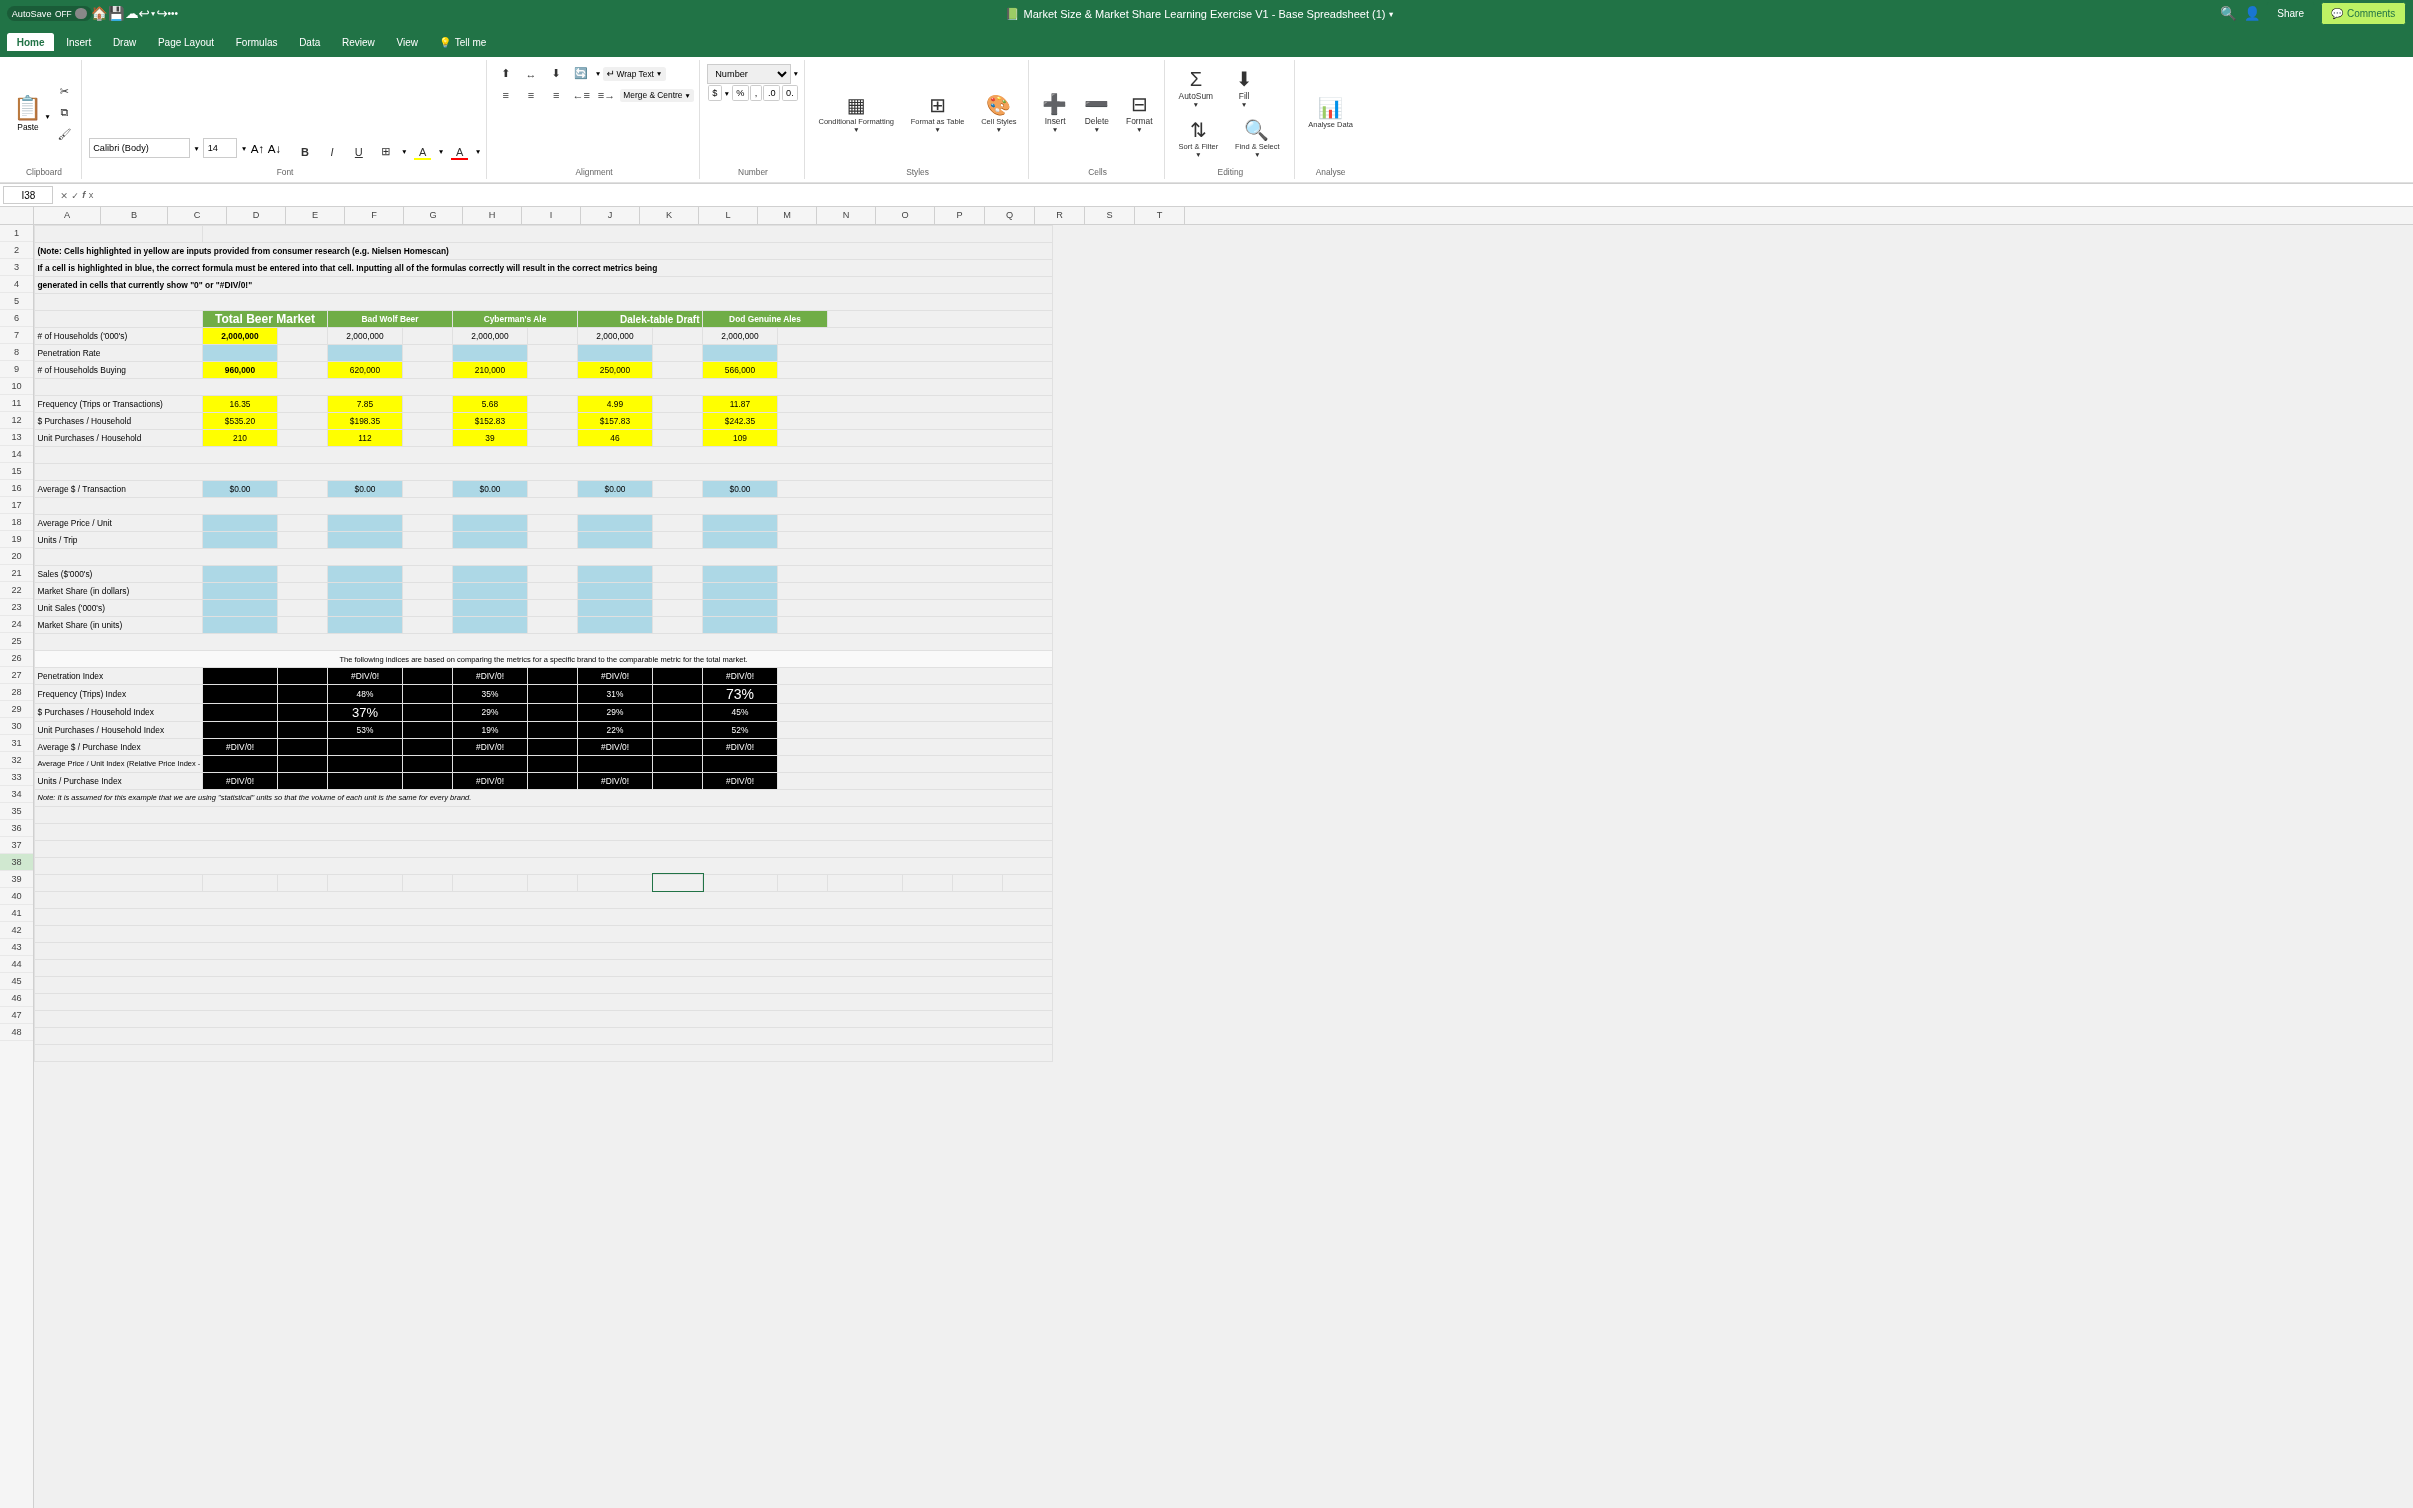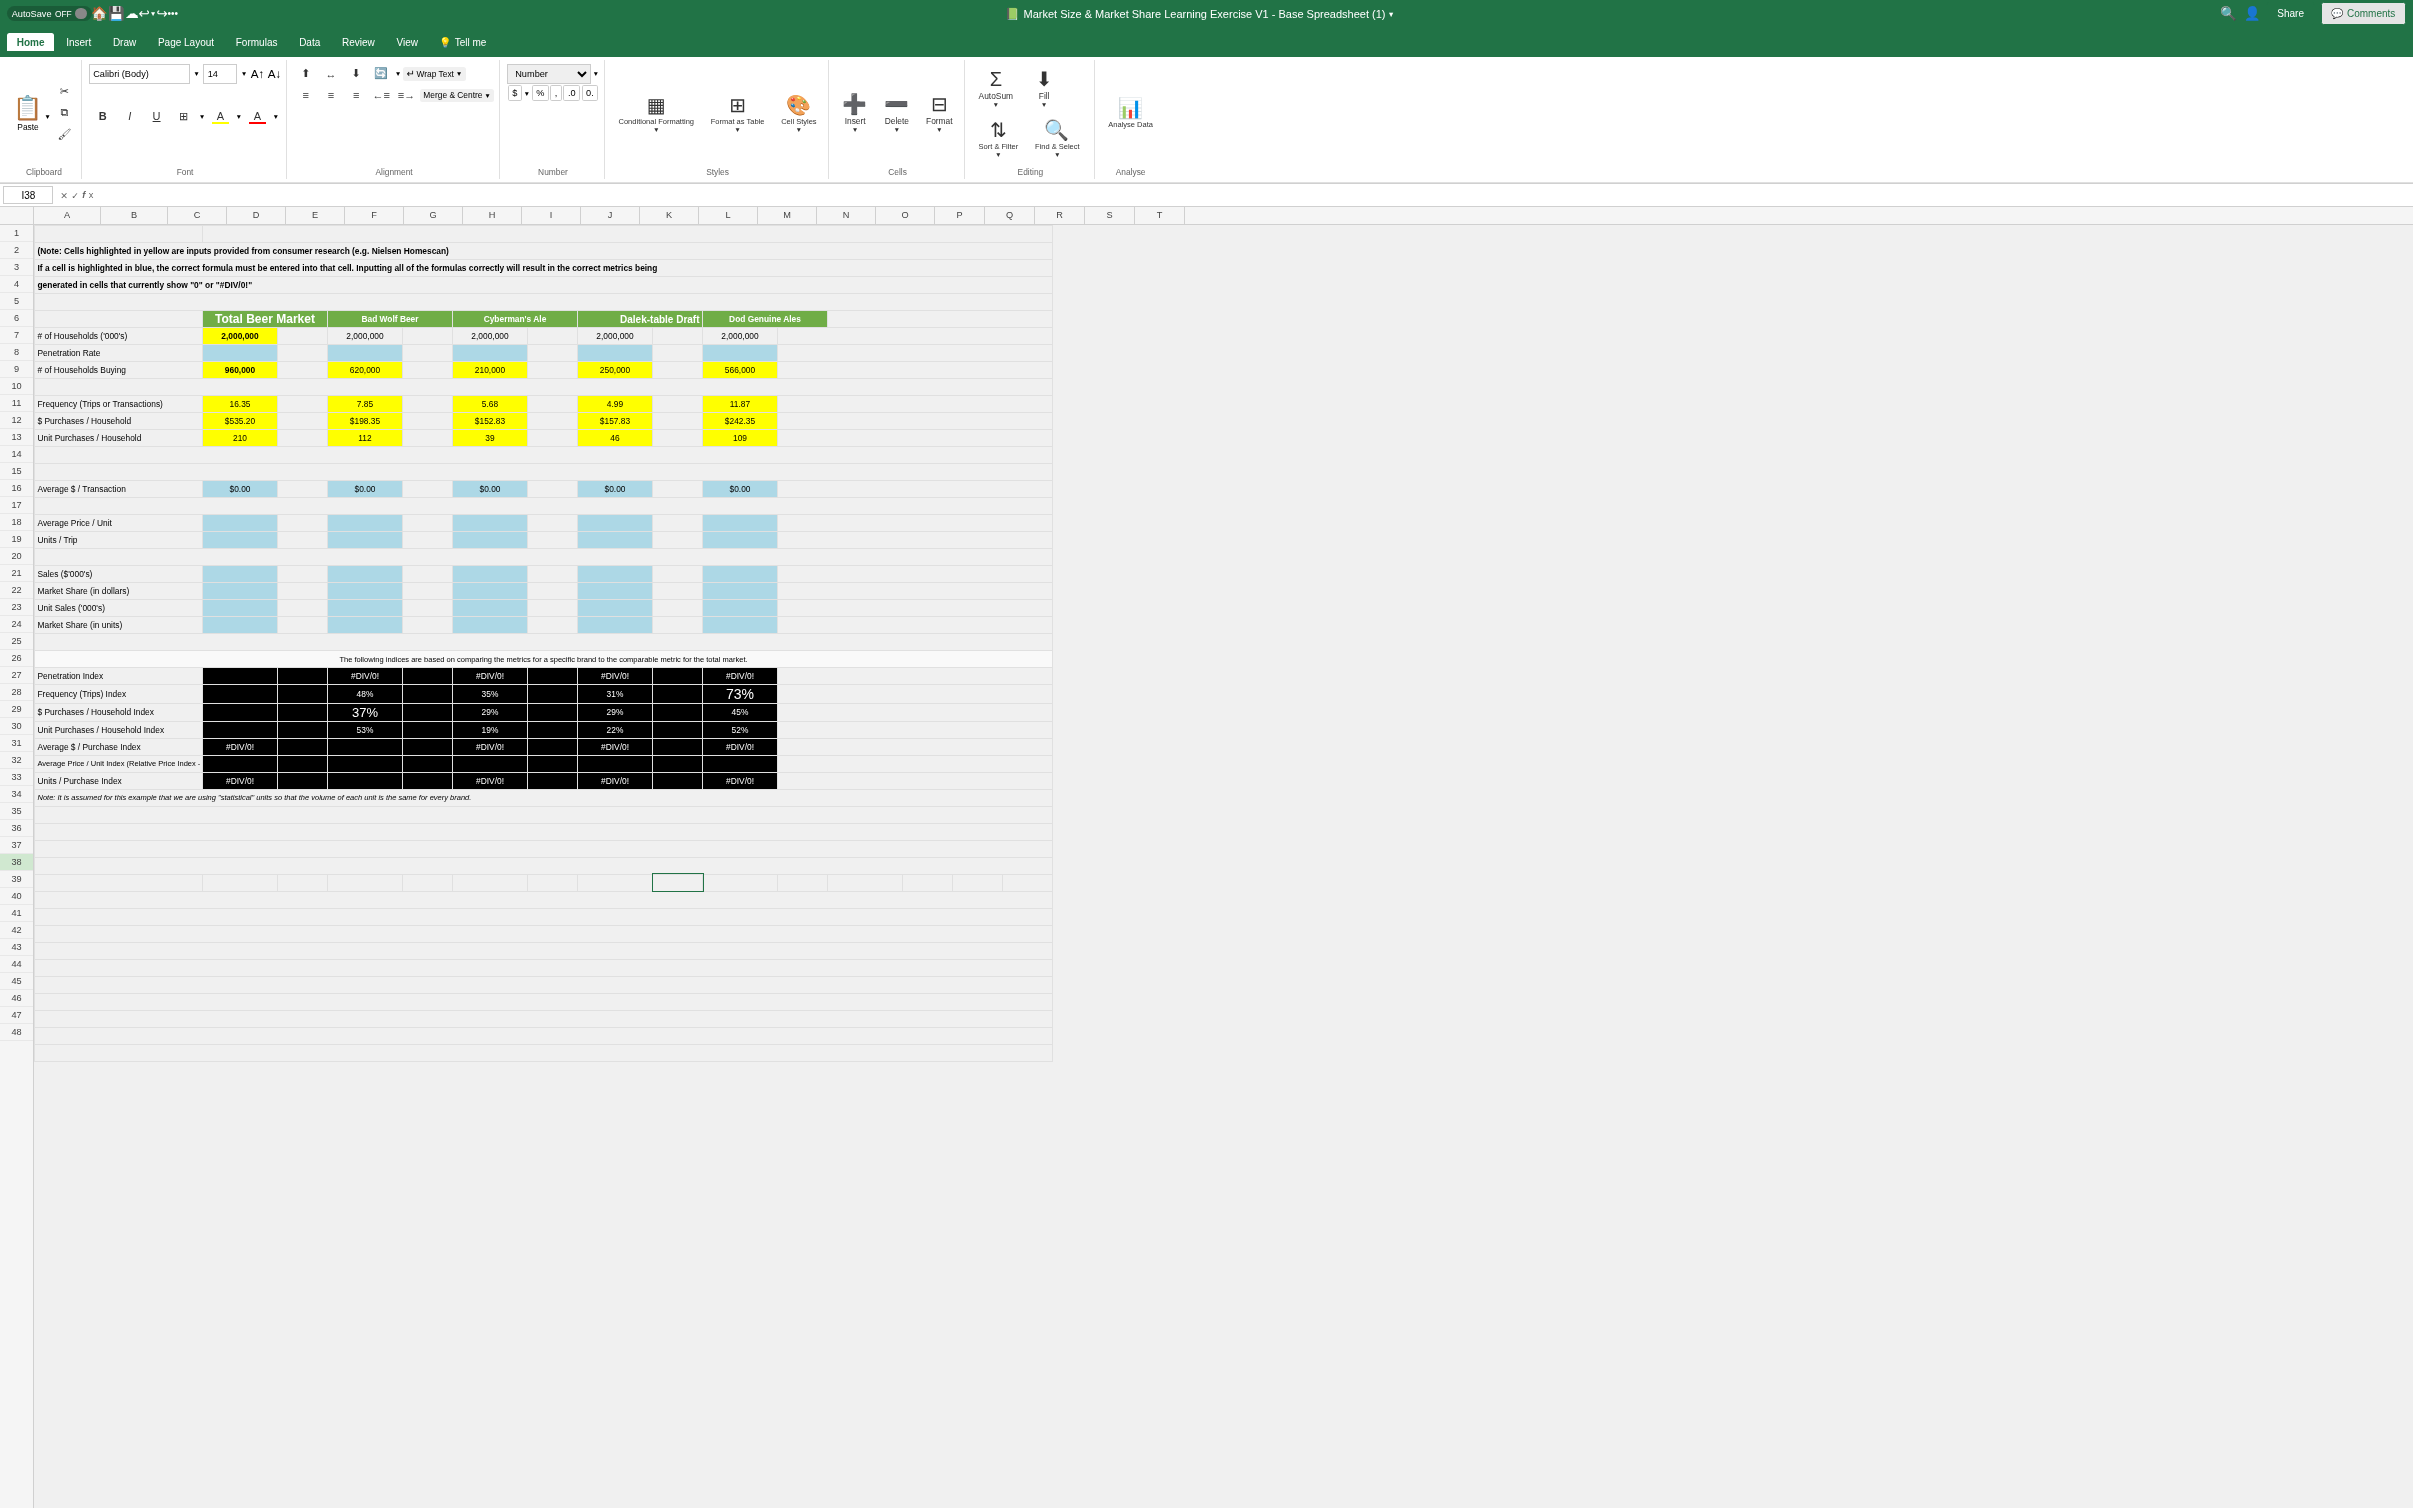--- a/index.html
+++ b/index.html
@@ -128,21 +128,21 @@
       background: #217346;
       color: white;
       border: none;
       padding: 3.4px 10px;
       border-radius: 2.5px;
       cursor: pointer;
       font-size: 10px;
       height: 23.5px;
     }
     .comments-btn {
-      background: #e5e5e5;
+      background: #bef264;
       color: #217346;
       border: 0.8px solid #217346;
       padding: 3.4px 10px;
       border-radius: 2.5px;
       cursor: pointer;
       font-size: 10px;
       height: 23.5px;
     }
 
     
@@ -323,21 +323,21 @@
         <div style="display:flex; flex-direction:column; gap:1.7px; justify-content:center;">
           <div class="ribbon-btn-small" title="Cut">✂</div>
           <div class="ribbon-btn-small" title="Copy">⧉</div>
           <div class="ribbon-btn-small" title="Format Painter">🖌</div>
         </div>
       </div>
       <div class="ribbon-group-label">Clipboard</div>
     </div>
 
     <div class="ribbon-group">
-      <div class="ribbon-group-items" style="flex-direction:column; align-items:center; gap:19px;">
+      <div class="ribbon-group-items" style="flex-direction:row; align-items:flex-end; gap:12px;">
         <div class="font-selector">
           <input class="font-name-input" value="Calibri (Body)" style="">
           <span class="dropdown-arrow">▼</span>
           <input class="font-size-input" value="14" style="">
           <span class="dropdown-arrow">▼</span>
           <span style="font-size:11.7px; cursor:pointer;">A↑</span>
           <span style="font-size:11.7px; cursor:pointer;">A↓</span>
         </div>
         <div style="display:flex; align-items:center; gap:3.4px;">
           <div class="ribbon-btn-small" style="font-weight:bold;">

